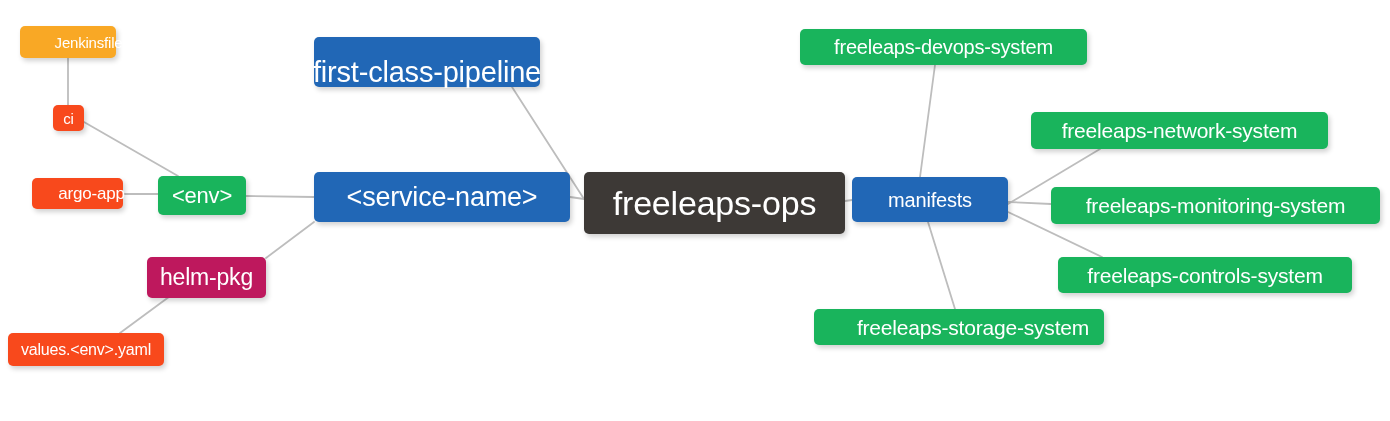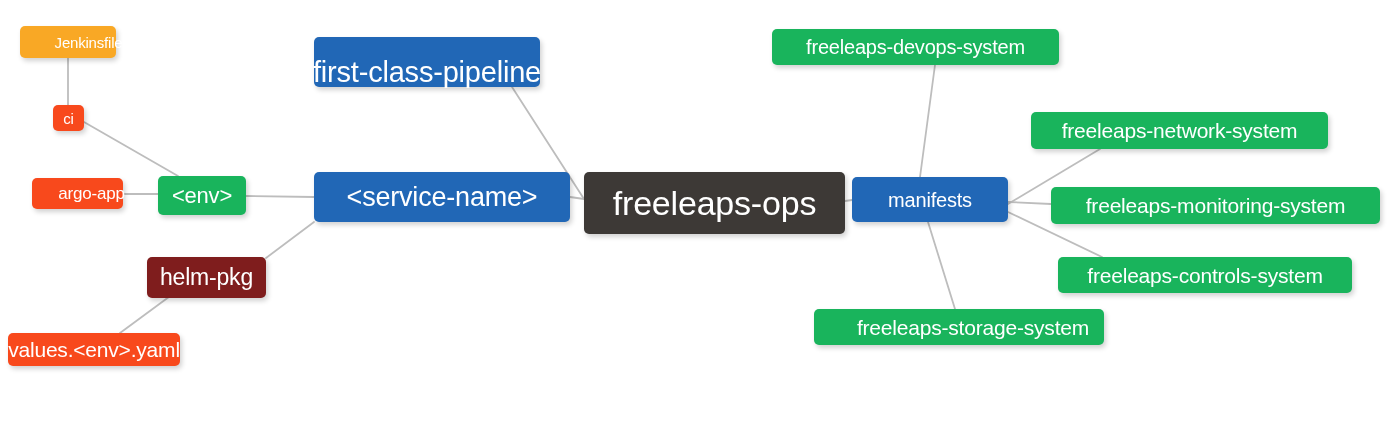--- a/index.html
+++ b/index.html
@@ -72,24 +72,24 @@
       </div>
       <div class="node" style="left: 314px; top: 172px; width: 256px; height: 50px; background: rgb(33, 103, 182); font-size: 27px;">
         <span class="node-label">&lt;service-name&gt;</span>
       </div>
       <div class="node" style="left: 852px; top: 177px; width: 156px; height: 45px; background: rgb(33, 103, 182); font-size: 20px;">
         <span class="node-label">manifests</span>
       </div>
       <div class="node" style="left: 158px; top: 176px; width: 88px; height: 39px; background: rgb(25, 180, 92); font-size: 22px;">
         <span class="node-label">&lt;env&gt;</span>
       </div>
-      <div class="node" style="left: 147px; top: 257px; width: 119px; height: 41px; background: #7f1d1d; font-size: 23px; text-align: right;">
+      <div class="node" style="left: 147px; top: 257px; width: 119px; height: 41px; background: #be185d; font-size: 23px; text-align: right;">
         <span class="node-label">helm-pkg</span>
       </div>
-      <div class="node" style="left: 772px; top: 29px; width: 287px; height: 36px; background: rgb(25, 180, 92); font-size: 20px;">
+      <div class="node" style="left: 800px; top: 29px; width: 287px; height: 36px; background: rgb(25, 180, 92); font-size: 20px;">
         <span class="node-label">freeleaps-devops-system</span>
       </div>
       <div class="node" style="left: 1031px; top: 112px; width: 297px; height: 37px; background: rgb(25, 180, 92); font-size: 21px;">
         <span class="node-label">freeleaps-network-system</span>
       </div>
       <div class="node" style="left: 1051px; top: 187px; width: 329px; height: 37px; background: rgb(25, 180, 92); font-size: 21px;">
         <span class="node-label">freeleaps-monitoring-system</span>
       </div>
       <div class="node" style="left: 1058px; top: 257px; width: 294px; height: 36px; background: rgb(25, 180, 92); font-size: 21px;">
         <span class="node-label">freeleaps-controls-system</span>
@@ -99,17 +99,17 @@
       </div>
       <div class="node" style="left: 20px; top: 26px; width: 96px; height: 32px; background: rgb(249, 168, 37); font-size: 15px; padding-left: 41px;">
         <span class="node-label">Jenkinsfile</span>
       </div>
       <div class="node" style="left: 53px; top: 105px; width: 31px; height: 26px; background: rgb(248, 73, 28); font-size: 15px;">
         <span class="node-label">ci</span>
       </div>
       <div class="node" style="left: 32px; top: 178px; width: 91px; height: 31px; background: rgb(248, 73, 28); font-size: 17px; padding-left: 28px;">
         <span class="node-label">argo-app</span>
       </div>
-      <div class="node" style="left: 8px; top: 333px; width: 172px; height: 33px; background: rgb(248, 73, 28); font-size: 21px;">
+      <div class="node" style="left: 8px; top: 333px; width: 156px; height: 33px; background: rgb(248, 73, 28); font-size: 16px;">
         <span class="node-label">values.&lt;env&gt;.yaml</span>
       </div>
     </div>
 </div>
 
 </body></html>

